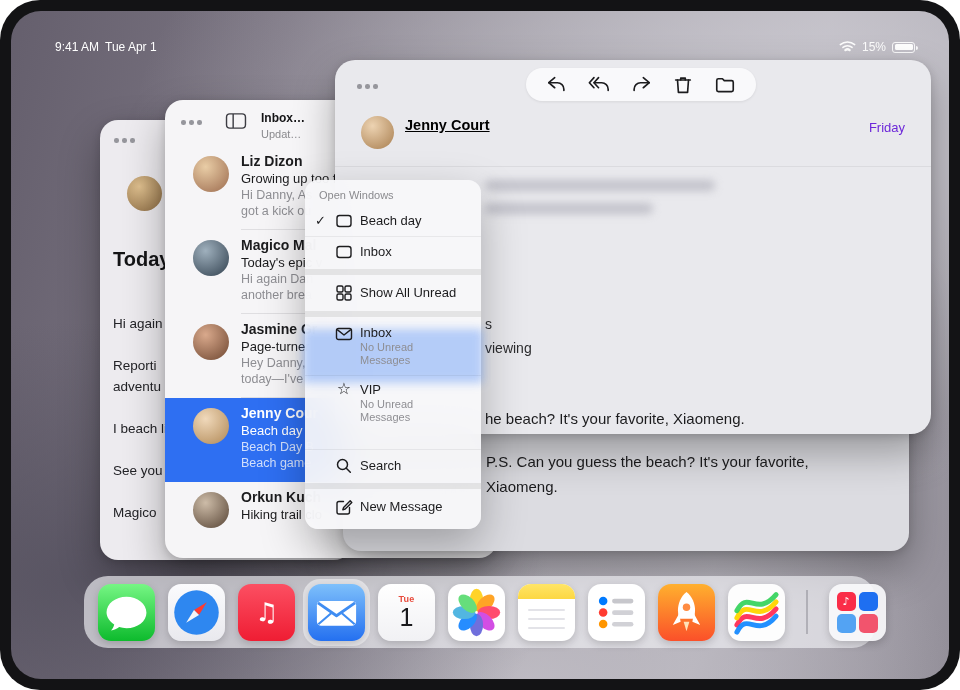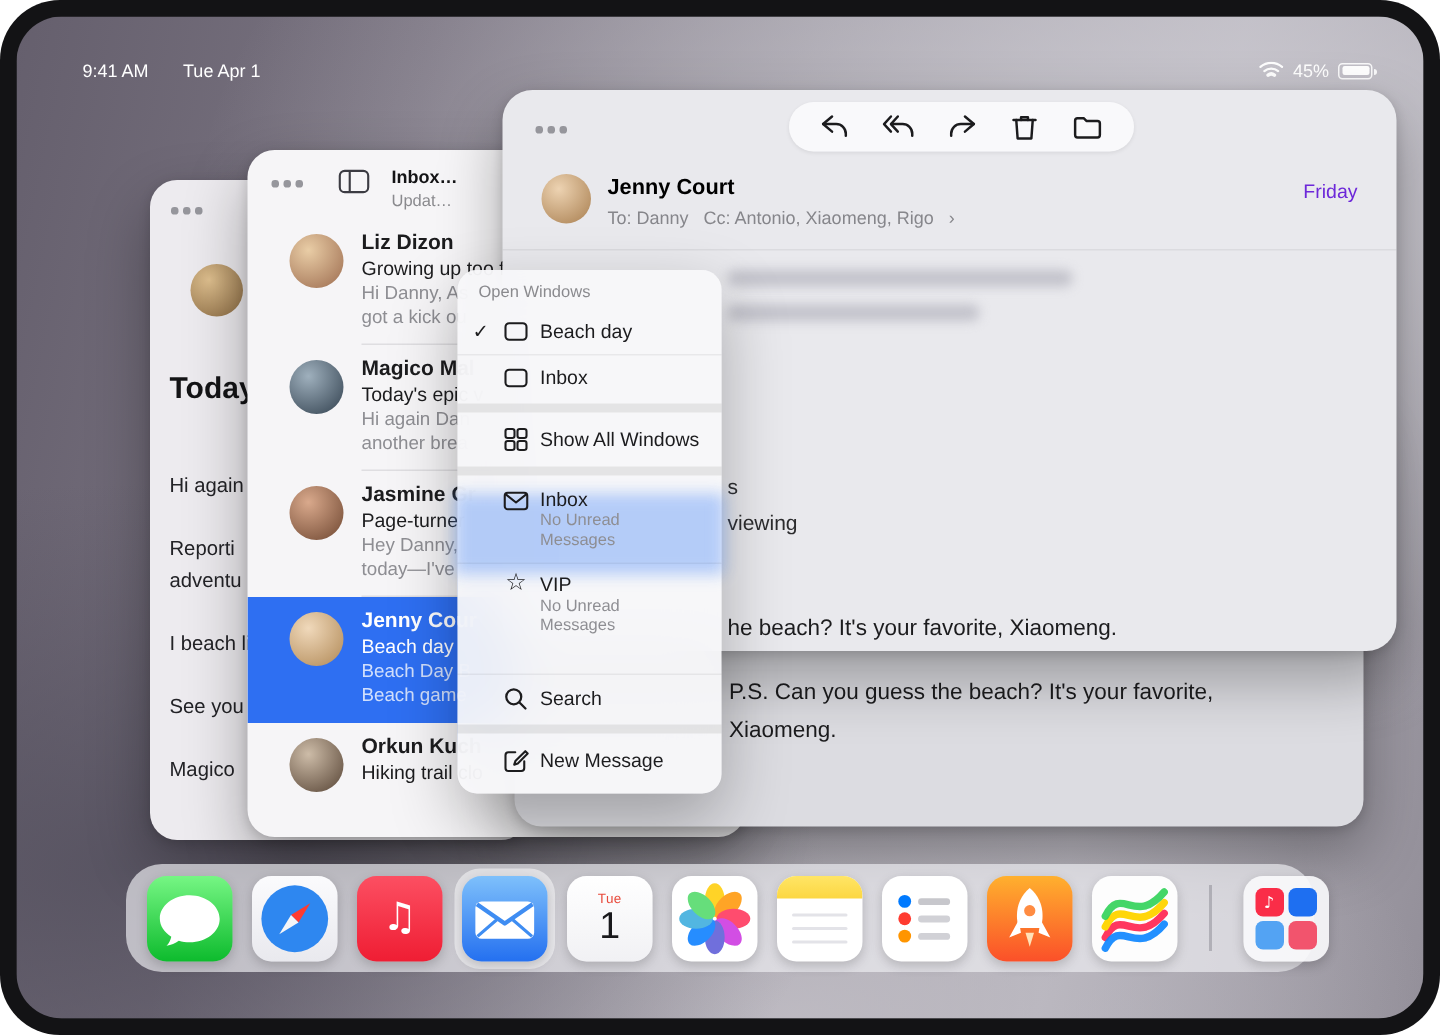--- a/index.html
+++ b/index.html
@@ -9,21 +9,21 @@
   .screen { position:absolute; inset:11px; border-radius:30px; overflow:hidden;
     background:
       radial-gradient(120% 90% at 85% 18%, rgba(206,204,211,0.95), rgba(206,204,211,0) 60%),
       radial-gradient(90% 70% at 8% 85%, rgba(84,80,94,0.85), rgba(84,80,94,0) 55%),
       radial-gradient(70% 55% at 55% 100%, rgba(196,193,200,0.8), rgba(196,193,200,0) 65%),
       linear-gradient(102deg, #655f6d 0%, #7a7481 26%, #97939d 50%, #b2afb8 76%, #938f99 100%);
   }
 
   
   .statusbar { position:absolute; top:28px; left:44px; right:34px; height:16px; display:flex; justify-content:space-between; align-items:center; color:#fff; font-size:12px; font-weight:500; z-index:6; }
-  .sb-left { display:flex; gap:23px; }
+  .sb-left { display:flex; gap:6px; }
   .sb-right { display:flex; align-items:center; gap:6px; }
   .batt { width:23px; height:11px; border:1px solid rgba(255,255,255,0.9); border-radius:3px; position:relative; }
   .batt i { position:absolute; inset:1.5px; background:#fff; border-radius:1.5px; display:block; }
   .batt::after { content:""; position:absolute; right:-3.5px; top:3px; width:2px; height:4px; background:rgba(255,255,255,0.9); border-radius:0 2px 2px 0; }
 
   
   .window { position:absolute; overflow:hidden; box-shadow:0 18px 42px rgba(0,0,0,0.32), 0 2px 8px rgba(0,0,0,0.15); }
   .dots { display:flex; gap:3.5px; }
   .dots i { width:4.5px; height:4.5px; border-radius:50%; background:#96969c; }
 
@@ -61,21 +61,21 @@
   
   .beach-window { left:332px; top:258px; width:566px; height:282px; background:#dcdce1; border-radius:18px; z-index:30; }
   .bw-line { position:absolute; left:143px; font-size:15px; color:#1c1c1e; white-space:nowrap; }
 
   
   .front-window { left:324px; top:49px; width:596px; height:374px; background:#e9e9ed; border-radius:20px; z-index:40; }
   .fw-dots { position:absolute; left:22px; top:24px; }
   .fw-toolbar { position:absolute; left:191px; top:8px; width:230px; height:33px; background:rgba(252,252,253,0.85); border-radius:17px; display:flex; align-items:center; justify-content:space-evenly; box-shadow:0 1px 3px rgba(0,0,0,0.08); }
   .tb-icon { width:22px; height:22px; display:flex; }
   .fw-avatar { position:absolute; left:26px; top:56px; width:33px; height:33px; border-radius:50%; background:radial-gradient(circle at 35% 30%, #edd3b2, #a87e4f); }
-  .fw-sender { position:absolute; left:70px; top:57px; font-size:14.5px; font-weight:700; color:#000; }
+  .fw-sender { position:absolute; left:70px; top:57px; font-size:14.5px; font-weight:700; color:#000;text-decoration:underline; }
   .fw-tocc { position:absolute; left:70px; top:78px; font-size:12px; color:#86868b; display:flex; gap:10px; }
   .fw-date { position:absolute; right:26px; top:60px; font-size:13px; color:#6d28d9; }
   .fw-sep { position:absolute; left:0; right:0; top:106px; height:1px; background:rgba(0,0,0,0.06); }
   .blur-bar { position:absolute; height:11px; border-radius:5px; background:#b5b5bf; opacity:0.75; filter:blur(4px); }
   .fw-frag { position:absolute; left:150px; font-size:14px; color:#2c2c2e; }
   .fw-lastline { position:absolute; left:150px; top:350px; font-size:15px; color:#1c1c1e; white-space:nowrap; }
   .grip { position:absolute; right:-8px; bottom:-8px; width:30px; height:30px; border:3px solid #2b2b2e; border-top:none; border-left:none; border-bottom-right-radius:20px; z-index:41; }
 
   
   .menu { position:absolute; left:294px; top:169px; width:176px; background:rgba(247,247,250,0.93); backdrop-filter:blur(18px); border-radius:13px; z-index:50; box-shadow:0 18px 45px rgba(0,0,0,0.28); padding:6px 0; color:#1c1c1e; }
@@ -104,21 +104,21 @@
   .g-mail { background:linear-gradient(180deg,#7ec0fb,#2470f0); }
   .g-cal { background:linear-gradient(180deg,#ffffff,#f1f1f4); }
   .g-pho { background:#ffffff; }
   .g-not { background:#ffffff; }
   .g-rem { background:#ffffff; }
   .g-roc { background:linear-gradient(180deg,#ffb02e,#fb5029); }
   .g-wav { background:#fdfdfd; }
   .g-lib { background:rgba(250,250,252,0.9); }
   .music-note { font-size:26px; color:#fff; font-family:"DejaVu Sans",sans-serif; }
   .cal-col { display:flex; flex-direction:column; align-items:center; }
-  .cal-wk { font-size:9px; color:#e84b3c; letter-spacing:0.3px; }
+  .cal-wk { font-size:9px; color:#e84b3c; letter-spacing:0.3px;font-weight:bold; }
   .cal-day { font-size:25px; font-weight:300; color:#19191c; line-height:26px; }
   .notes-band { position:absolute; top:0; left:0; right:0; height:15px; background:linear-gradient(180deg,#ffe566,#fcd742); }
   .notes-line { position:absolute; left:10px; right:10px; height:2.5px; border-radius:2px; background:#e3e3e8; }
   .lib-grid { display:grid; grid-template-columns:19px 19px; grid-template-rows:19px 19px; gap:3px; }
   .lib-tile { border-radius:5px; display:flex; align-items:center; justify-content:center; }
   .lib-note { font-size:11px; color:#fff; font-family:"DejaVu Sans",sans-serif; }
   .dock-sep { width:1.5px; height:44px; background:rgba(60,60,67,0.25); margin:0 8px; flex:none; }
 </style>
 </head>
 <body>
@@ -132,21 +132,21 @@
         <span>Tue Apr 1</span>
       </div>
       <div class="sb-right">
         <span style="display:flex;">
           <svg width="17" height="12" viewBox="0 0 17 12" fill="none" stroke="#fff" stroke-width="1.5" stroke-linecap="round">
             <path d="M1.3 3.6a11 11 0 0 1 14.4 0"></path>
             <path d="M3.9 6.4a7 7 0 0 1 9.2 0"></path>
             <path d="M6.4 9.1a3.4 3.4 0 0 1 4.2 0" stroke-width="2.4"></path>
           </svg>
         </span>
-        <span>45%</span>
+        <span>15%</span>
         <span class="batt">
             <i></i>
           </span>
       </div>
     </div>
 
     <div class="window today-window">
       <div class="dots tw-dots">
           <i></i>
           <i></i>
@@ -261,25 +261,20 @@
           </svg>
         </span>
         <span class="tb-icon">
           <svg viewBox="0 0 24 24" fill="none" stroke="#1c1c1e" stroke-width="1.8" stroke-linejoin="round">
             <path d="M3 7c0-1 .8-1.8 1.8-1.8h4.4l2 2h8c1 0 1.8.8 1.8 1.8v8.5c0 1-.8 1.8-1.8 1.8H4.8c-1 0-1.8-.8-1.8-1.8z"></path>
           </svg>
         </span>
       </div>
       <div class="fw-avatar"></div>
       <div class="fw-sender">Jenny Court</div>
-      <div class="fw-tocc">
-        <span>To: Danny</span>
-        <span>Cc: Antonio, Xiaomeng, Rigo</span>
-        <span>›</span>
-      </div>
       <div class="fw-date">Friday</div>
       <div class="fw-sep"></div>
       <div class="blur-bar" style="left:150px; top:120px; width:230px;"></div>
       <div class="blur-bar" style="left:150px; top:143px; width:168px;"></div>
       <div class="fw-frag" style="top:256px">s</div>
       <div class="fw-frag" style="top:280px">viewing</div>
       <div class="fw-lastline">he beach? It's your favorite, Xiaomeng.</div>
       <div class="grip"></div>
     </div>
 
@@ -310,21 +305,21 @@
       <div class="menu-row" style="min-height:32px;">
         <span class="mc"></span>
         <span class="mi">
           <svg width="18" height="18" viewBox="0 0 18 18" fill="none" stroke="#1c1c1e" stroke-width="1.4">
             <rect x="2" y="2" width="6" height="6" rx="1.5"></rect>
               <rect x="10" y="2" width="6" height="6" rx="1.5"></rect>
             <rect x="2" y="10" width="6" height="6" rx="1.5"></rect>
               <rect x="10" y="10" width="6" height="6" rx="1.5"></rect>
           </svg>
         </span>
-        <span class="ml">Show All Windows</span>
+        <span class="ml">Show All Unread</span>
       </div>
 
       <div class="sep-thick"></div>
 
       <div class="menu-row two row-inbox" style="min-height:56px;">
         <span class="mc"></span>
         <span class="mi">
           <svg width="18" height="18" viewBox="0 0 18 18" fill="none" stroke="#1c1c1e" stroke-width="1.4" stroke-linejoin="round">
             <rect x="1.5" y="3.5" width="15" height="11" rx="2"></rect>
               <path d="M2.2 4.6 9 10l6.8-5.4"></path>

